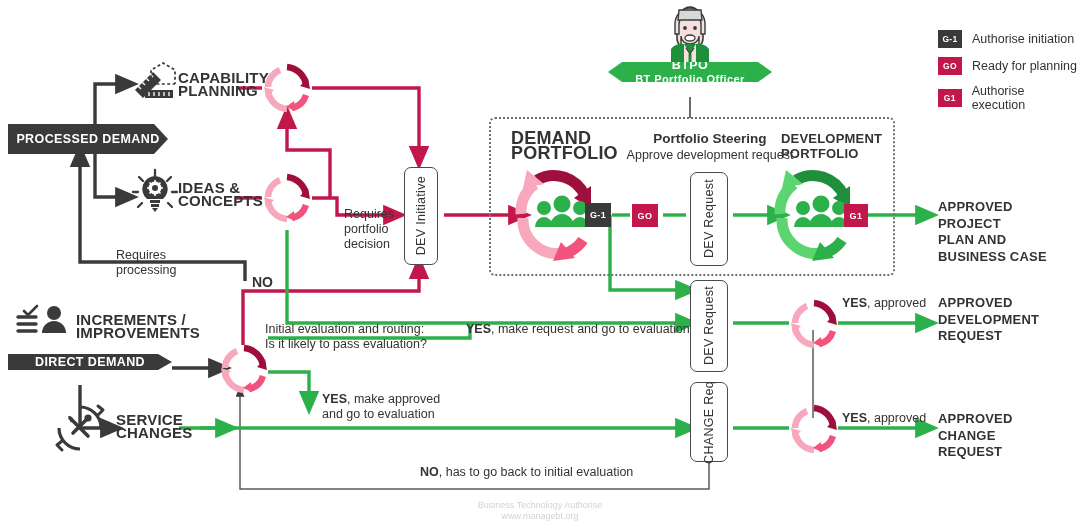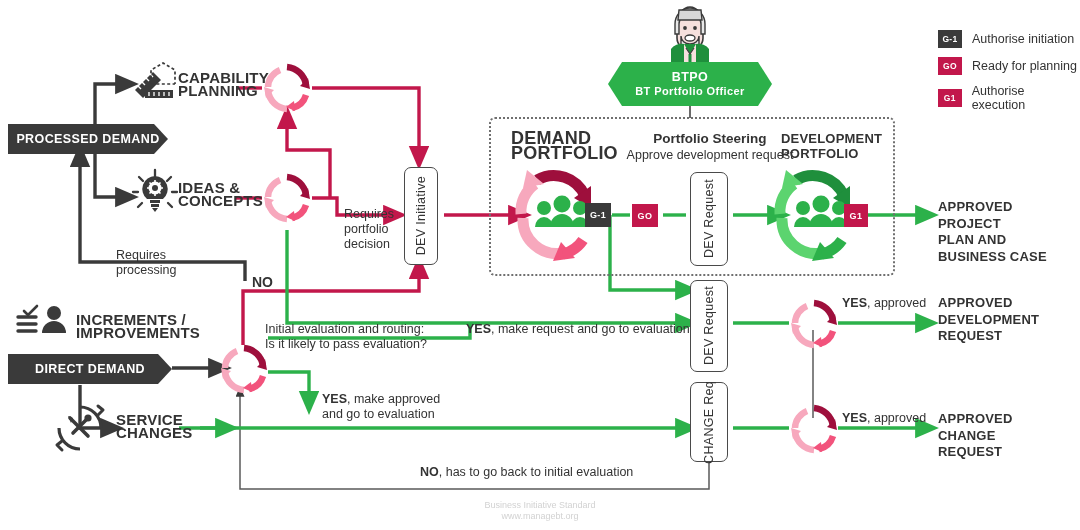--- a/index.html
+++ b/index.html
@@ -282,25 +282,25 @@
       <path d="M17,40 L23,50 L29,40 L29,62 L17,62 Z" fill="#f6e0dd"></path>
       <path d="M23,50 L23,62" stroke="#1f8f3c" stroke-width="3"></path>
       <path d="M19,44 L23,50 L27,44" fill="none" stroke="#3a3a3a" stroke-width="1.2"></path>
     </g>
   </svg>
 
   <div class="banner" style="left:8px;top:124px;width:160px;height:30px;">
     <span>PROCESSED DEMAND</span>
   </div>
 
-  <div class="banner" style="left:8px;top:354px;width:164px;height:30px;">
+  <div class="banner" style="left:8px;top:354px;width:164px;height:16px;">
     <span>DIRECT DEMAND</span>
   </div>
 
-  <div class="banner green green-chev" style="left:608px;top:62px;width:164px;height:44px;flex-direction:column;line-height:14px;">
+  <div class="banner green green-chev" style="left:608px;top:62px;width:164px;height:20px;flex-direction:column;line-height:14px;">
     <span style="font-size:12.5px;">BTPO</span>
     <span style="font-size:11px;font-weight:bold;">BT Portfolio Officer</span>
   </div>
 
   <div class="cap" style="left:178px;top:72px;">
     <span>CAPABILITY</span><br>
     <span>PLANNING</span>
   </div>
   <div class="cap" style="left:178px;top:182px;">
     <span>IDEAS &amp;</span><br>
@@ -417,17 +417,17 @@
     </div>
     <div class="legend-row">
       <div class="legend-chip" style="background:#c2174b;">
         <span>G1</span>
       </div>
       <div class="legend-text">Authorise execution</div>
     </div>
   </div>
 
   <div class="footer" style="top:500px;">
-    <span>Business Initiative Standard</span><br>
+    <span>Business Technology Authorise</span><br>
     <span>www.managebt.org</span>
   </div>
 
 </div>
 
 </body></html>

